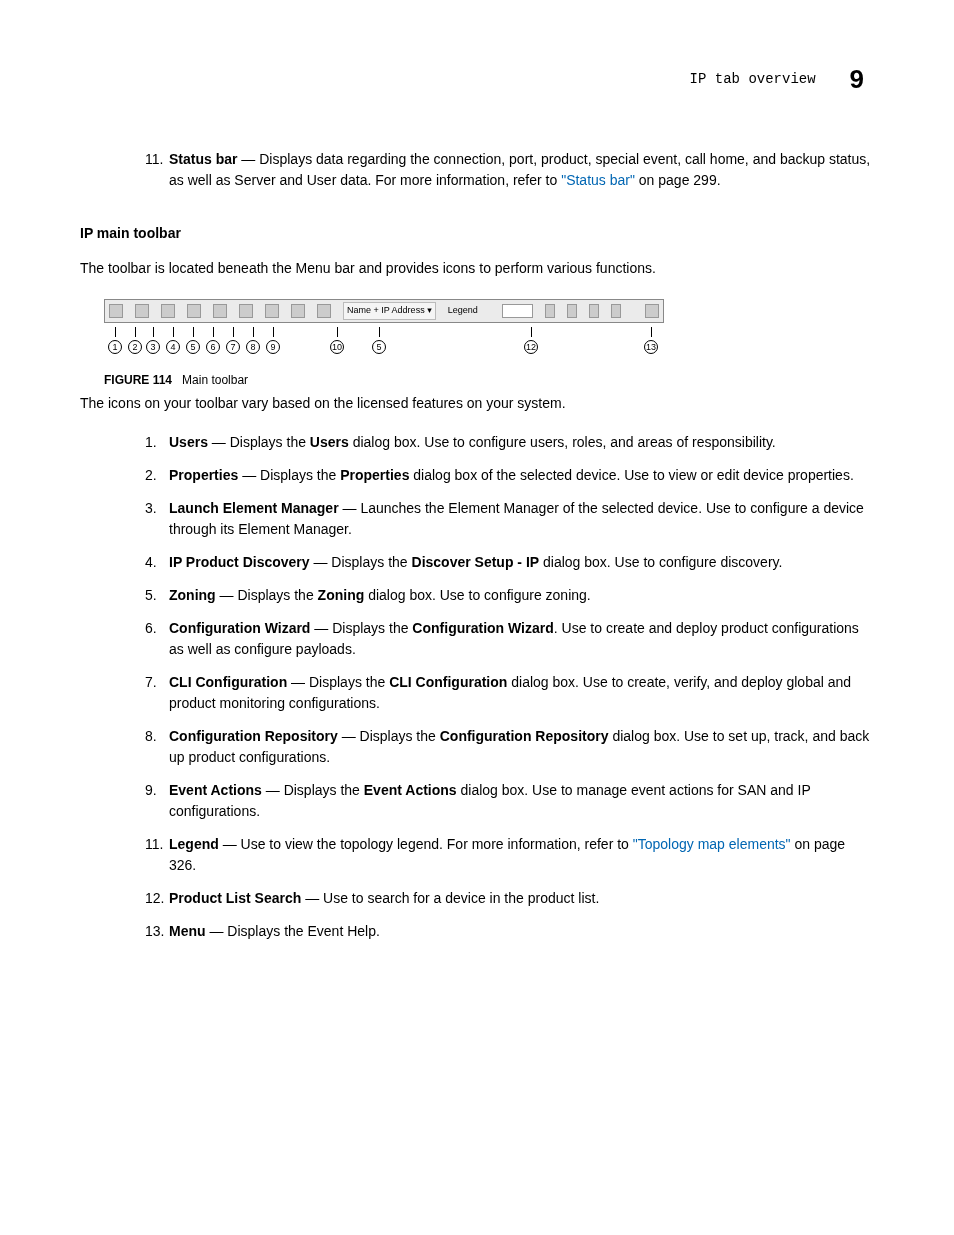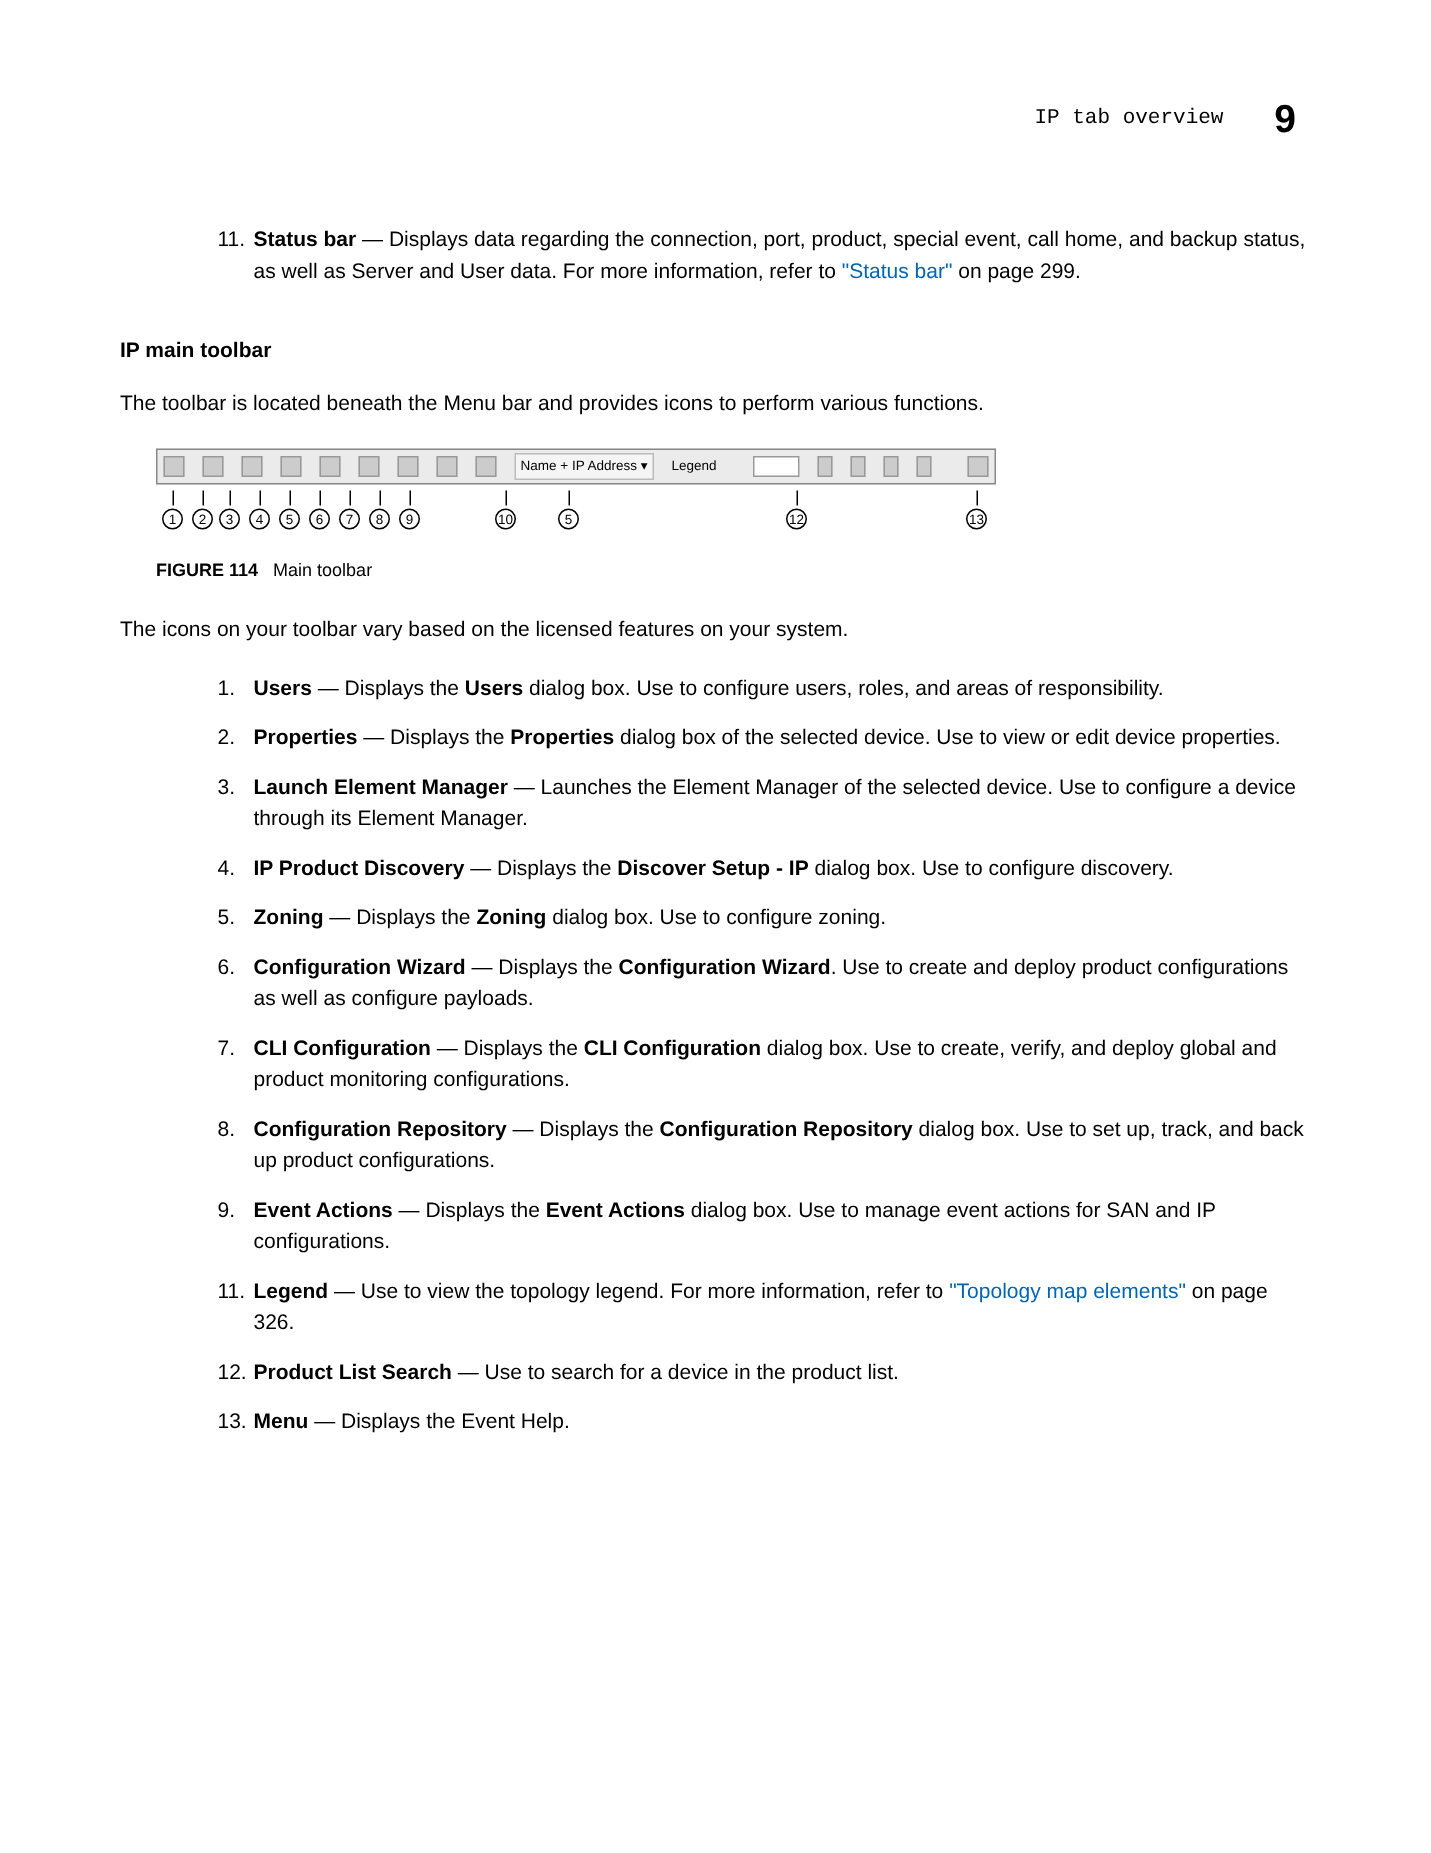--- a/index.html
+++ b/index.html
@@ -132,21 +132,21 @@
     }
     .callout-line {
       width: 1px;
       height: 10px;
       background: #000;
       margin: 0 auto 2px auto;
     }
     .figure-caption {
       font-size: 12px;
       margin-top: 16px;
-      margin-bottom: 20px;
+      margin-bottom: 4px;
     }
     .figure-caption .fignum {
       font-weight: bold;
     }
     .list-items .numbered-item {
       margin-bottom: 12px;
     }
   </style>
 </head>
 <body>

